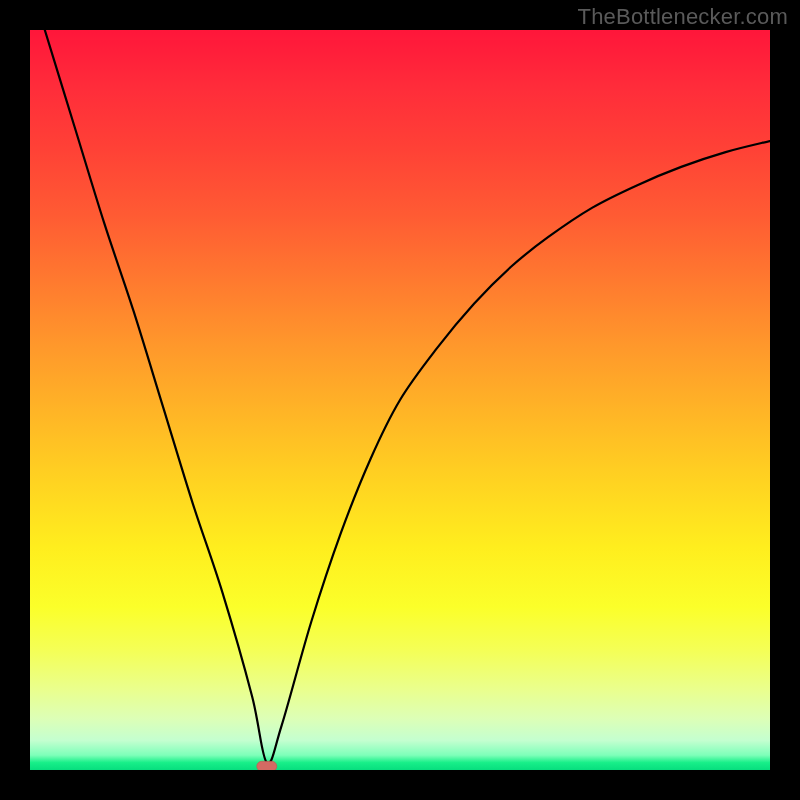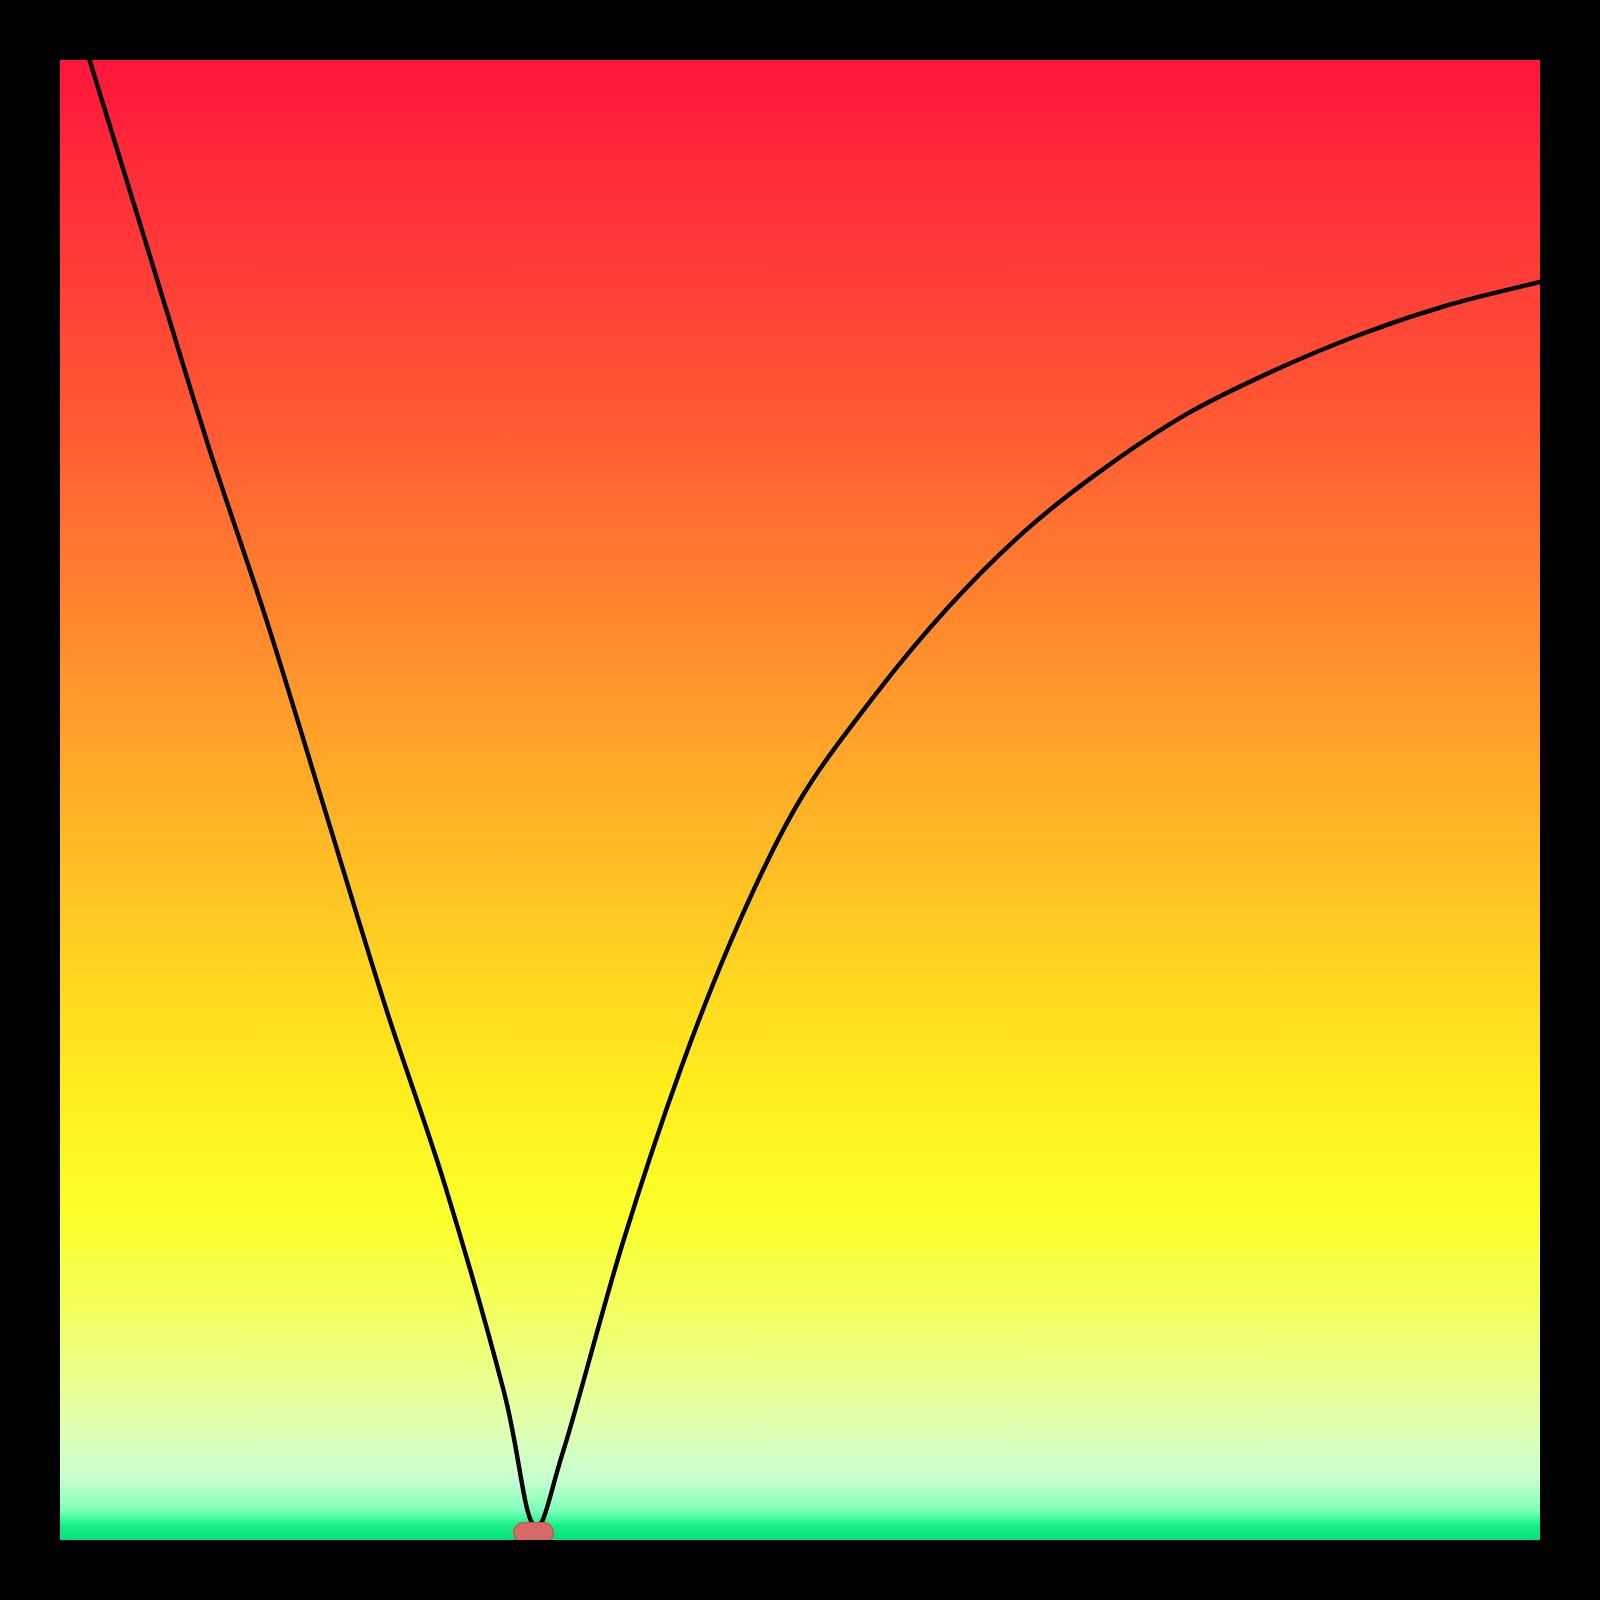--- a/index.html
+++ b/index.html
@@ -74,20 +74,21 @@
     fill: #d46a63;
     stroke: #c25650;
     stroke-width: 0.6;
   }
 </style>
 </head>
 <body>
 
 <div class="container">
 
+  <div class="watermark">TheBottlenecker.com</div>
 
   <div class="plot-area">
     <div class="gradient-bg"></div>
 
     <svg class="curve" viewBox="0 0 740 740" preserveAspectRatio="none">
       <path class="curve-path" d="M 14.80 0.00 C 19.73 16.03, 34.53 64.13, 44.40 96.20 C 54.27 128.27, 64.13 161.57, 74.00 192.40 C 83.87 223.23, 93.73 250.37, 103.60 281.20 C 113.47 312.03, 123.33 345.33, 133.20 377.40 C 143.07 409.47, 152.93 442.77, 162.80 473.60 C 172.67 504.43, 182.53 530.33, 192.40 562.40 C 202.27 594.47, 214.60 637.63, 222.00 666.00 C 229.40 694.37, 231.87 727.67, 236.80 732.60 C 241.73 737.53, 244.20 719.03, 251.60 695.60 C 259.00 672.17, 271.33 624.07, 281.20 592.00 C 291.07 559.93, 300.93 530.33, 310.80 503.20 C 320.67 476.07, 330.53 451.40, 340.40 429.20 C 350.27 407.00, 358.90 388.50, 370.00 370.00 C 381.10 351.50, 394.67 334.23, 407.00 318.20 C 419.33 302.17, 431.67 287.37, 444.00 273.80 C 456.33 260.23, 468.67 247.90, 481.00 236.80 C 493.33 225.70, 504.43 217.07, 518.00 207.20 C 531.57 197.33, 547.60 186.23, 562.40 177.60 C 577.20 168.97, 592.00 162.18, 606.80 155.40 C 621.60 148.62, 636.40 142.45, 651.20 136.90 C 666.00 131.35, 680.80 126.42, 695.60 122.10 C 710.40 117.78, 732.60 112.85, 740.00 111.00"></path>
       <rect class="marker" x="226.80" y="731.30" width="20" height="10" rx="5" ry="5" style="fill: rgb(212, 106, 99);"></rect>
     </svg>
   </div>
 

